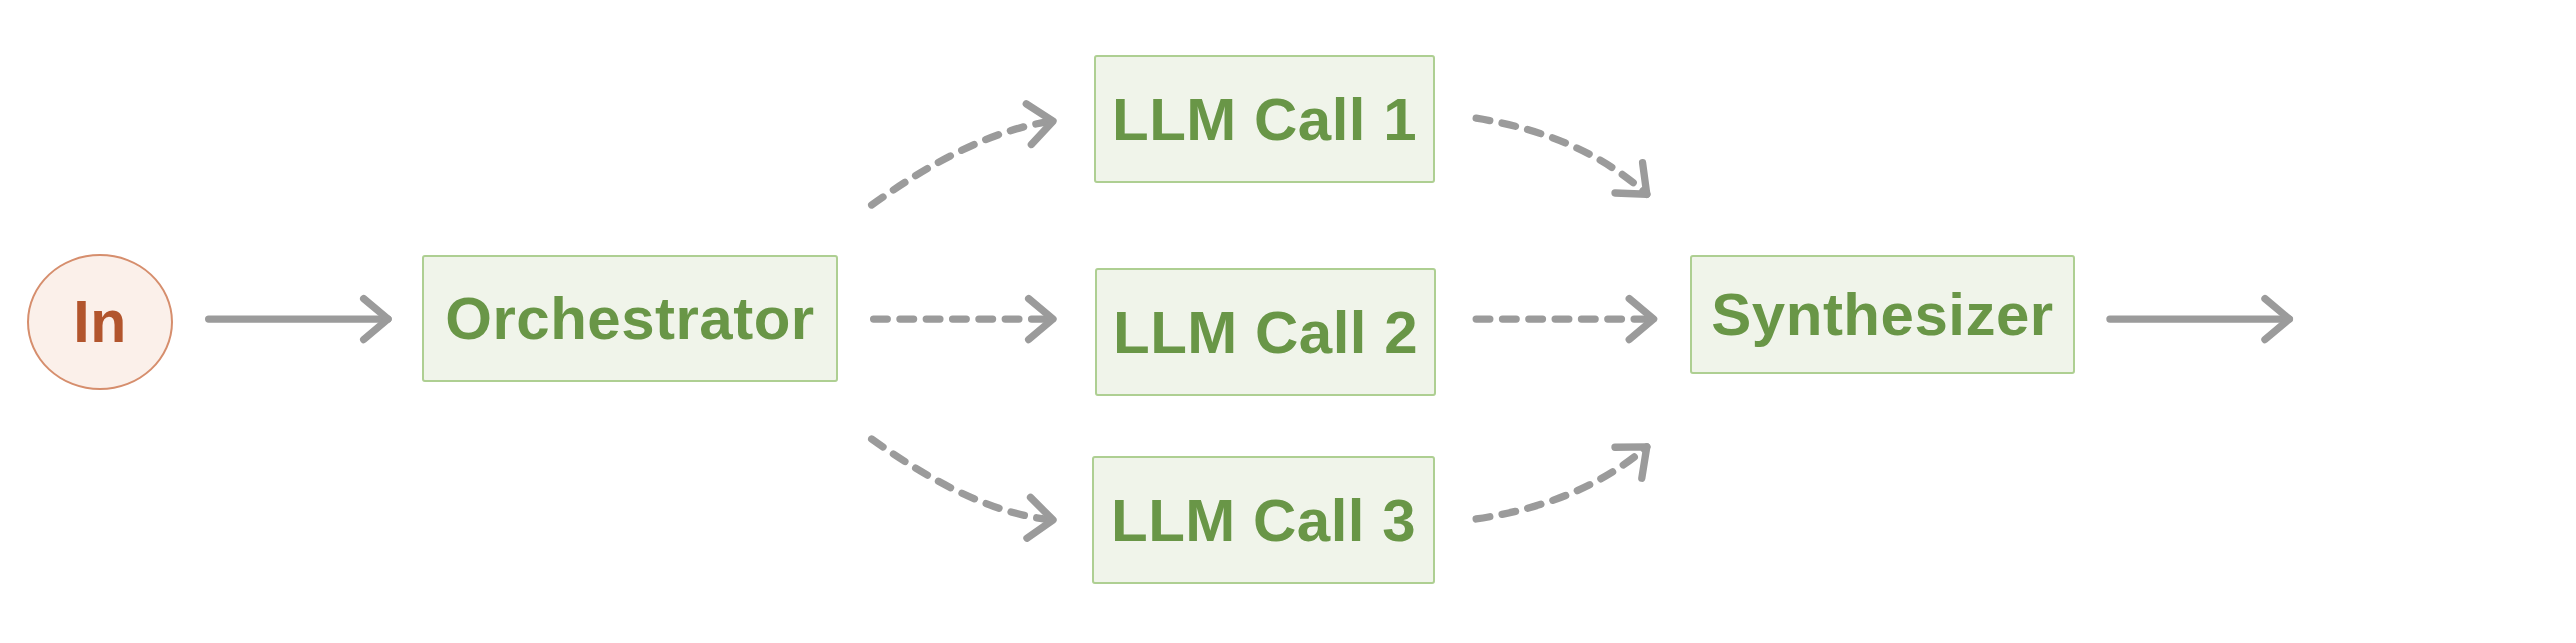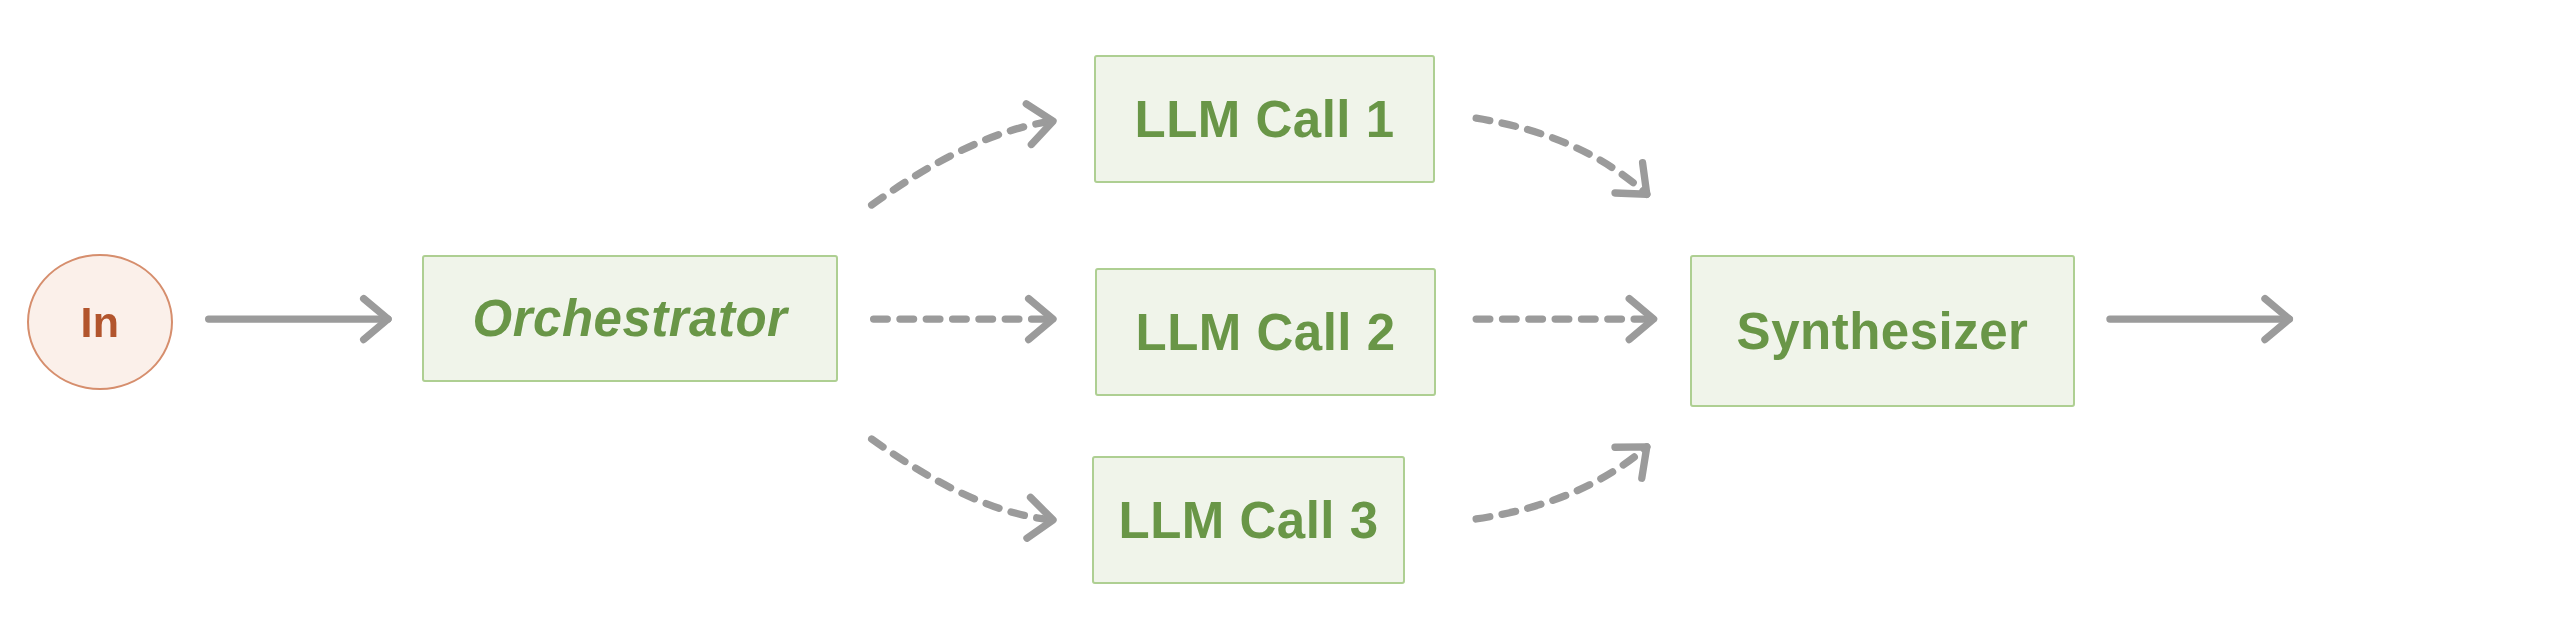--- a/index.html
+++ b/index.html
@@ -30,42 +30,42 @@
   .edge.dashed {
     stroke-dasharray: 14 13;
   }
   .node {
     position: absolute;
     display: flex;
     align-items: center;
     justify-content: center;
     box-sizing: border-box;
     font-weight: 700;
-    font-size: 51px;
+    font-size: 60px;
     letter-spacing: 0.5px;
     white-space: nowrap;
   }
   .node.box {
     background: var(--box-fill, #f0f4ea);
     border: 2.9px solid var(--box-border, #aecf92);
     border-radius: 2.9px;
     color: var(--box-text, #699647);
   }
   .node.pill {
     background: var(--pill-fill, #fbf0ea);
     border: 2.9px solid var(--pill-border, #d68e6d);
     color: var(--pill-text, #b2552d);
-    font-size: 43px;
+    font-size: 59px;
   }
   #node-in          { left: 27px;   top: 254px; width: 146px; height: 136px; border-radius: 50%; }
-  #node-orchestrator{ left: 422px;  top: 255px; width: 416px; height: 127px; font-style: italic; }
+  #node-orchestrator{ left: 422px;  top: 255px; width: 416px; height: 127px; }
   #node-llm1        { left: 1094px; top: 55px;  width: 341px; height: 128px; }
   #node-llm2        { left: 1095px; top: 268px; width: 341px; height: 128px; }
-  #node-llm3        { left: 1092px; top: 456px; width: 313px; height: 128px; }
-  #node-synthesizer { left: 1690px; top: 255px; width: 385px; height: 152px; }
+  #node-llm3        { left: 1092px; top: 456px; width: 343px; height: 128px; }
+  #node-synthesizer { left: 1690px; top: 255px; width: 385px; height: 119px; }
   #node-out         { left: 2323px; top: 255px; width: 186px; height: 125px; border-radius: 62px; }
 </style>
 </head>
 <body>
 
 <div class="canvas">
 
   <svg class="edges" viewBox="0 0 2642 660">
     <defs>
       <marker id="chev" markerUnits="userSpaceOnUse" markerWidth="60" markerHeight="60" viewBox="-45 -30 60 60" refX="0" refY="0" orient="auto">

